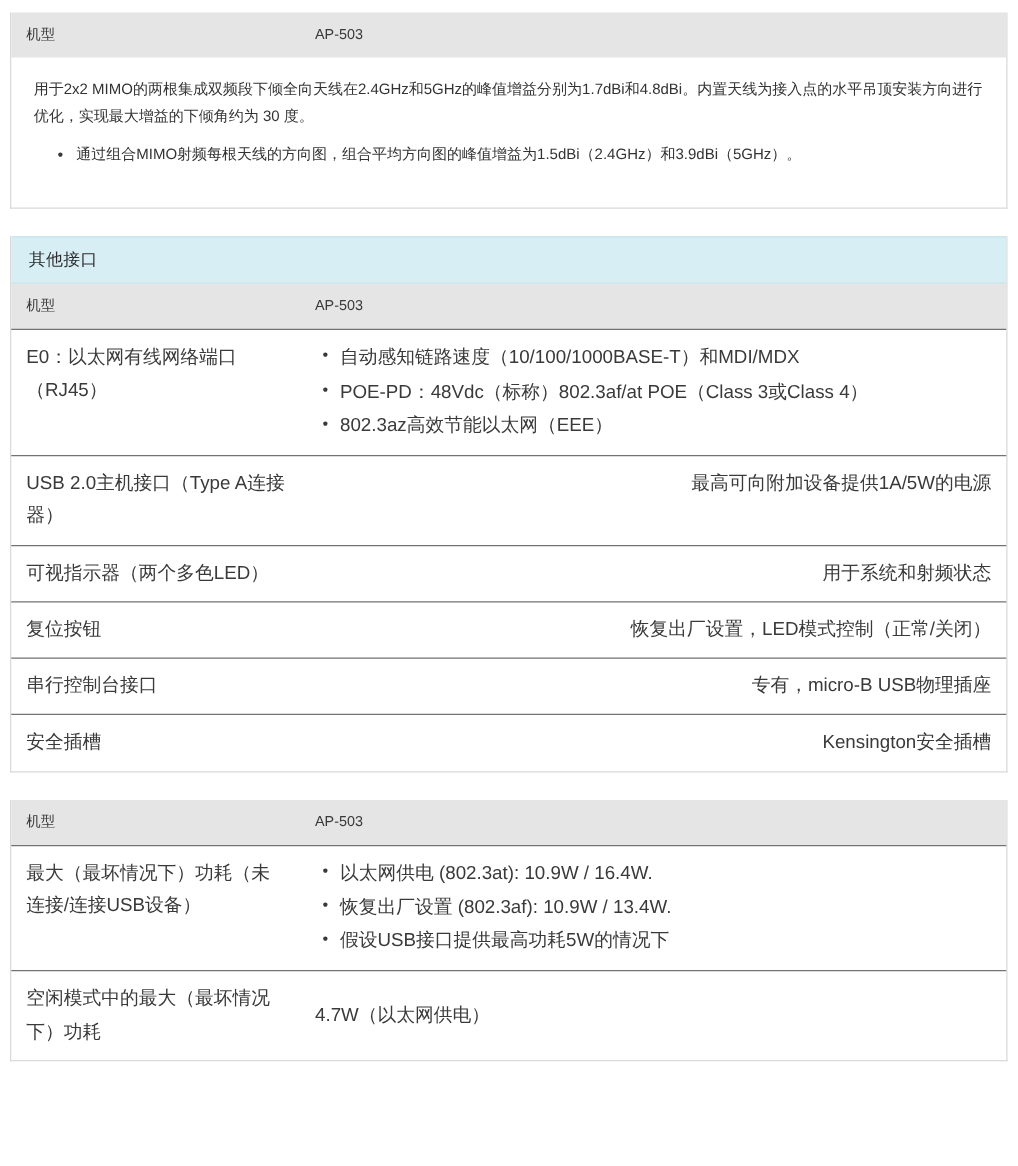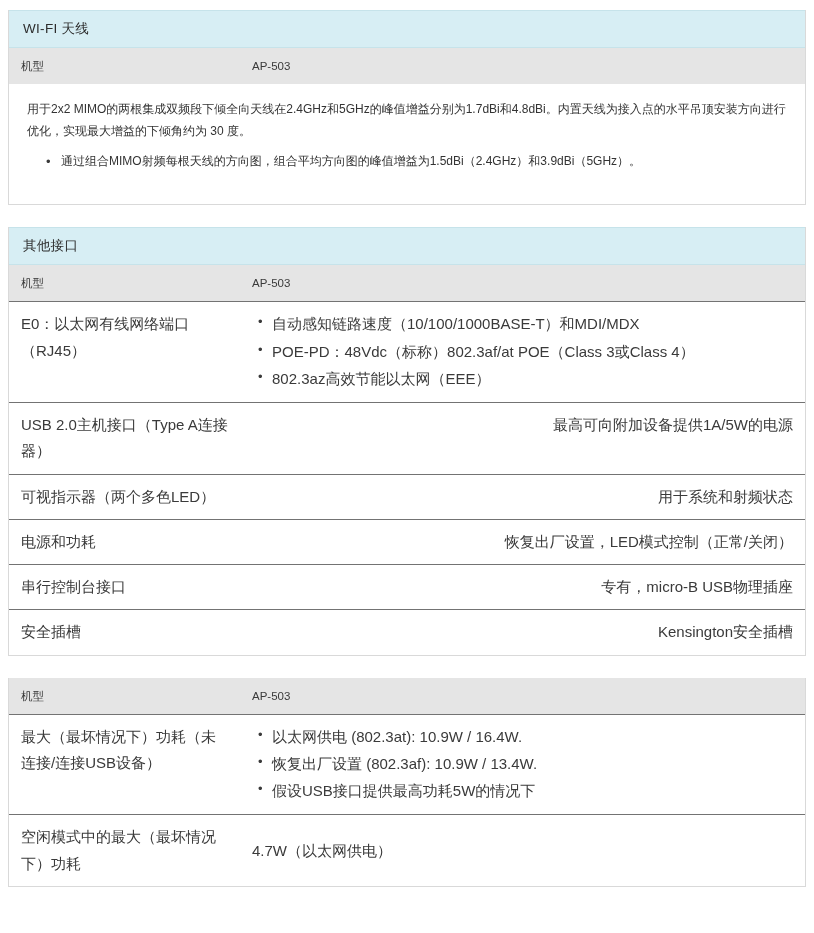--- a/index.html
+++ b/index.html
@@ -111,21 +111,20 @@
     line-height: 1.75;
     text-align: right;
   }
 </style>
 </head>
 <body>
 
 <div class="page">
 
   <div class="section">
-    <div class="section-header">WI-FI 天线</div>
     <table class="spec">
       <tbody>
           <tr class="model-row">
         <td class="label">机型</td>
         <td class="value">AP-503</td>
       </tr>
     </tbody>
       </table>
     <div class="intro-block">
       <p class="para">用于2x2 MIMO的两根集成双频段下倾全向天线在2.4GHz和5GHz的峰值增益分别为1.7dBi和4.8dBi。内置天线为接入点的水平吊顶安装方向进行优化，实现最大增益的下倾角约为 30 度。</p>
@@ -155,21 +154,21 @@
       </tr>
       <tr>
         <td class="label">USB 2.0主机接口（Type A连接器）</td>
         <td class="value nowrap-value">最高可向附加设备提供1A/5W的电源</td>
       </tr>
       <tr>
         <td class="label">可视指示器（两个多色LED）</td>
         <td class="value nowrap-value">用于系统和射频状态</td>
       </tr>
       <tr>
-        <td class="label">电源和功耗</td>
+        <td class="label">复位按钮</td>
         <td class="value nowrap-value">恢复出厂设置，LED模式控制（正常/关闭）</td>
       </tr>
       <tr>
         <td class="label">串行控制台接口</td>
         <td class="value nowrap-value">专有，micro-B USB物理插座</td>
       </tr>
       <tr>
         <td class="label">安全插槽</td>
         <td class="value nowrap-value">Kensington安全插槽</td>
       </tr>

